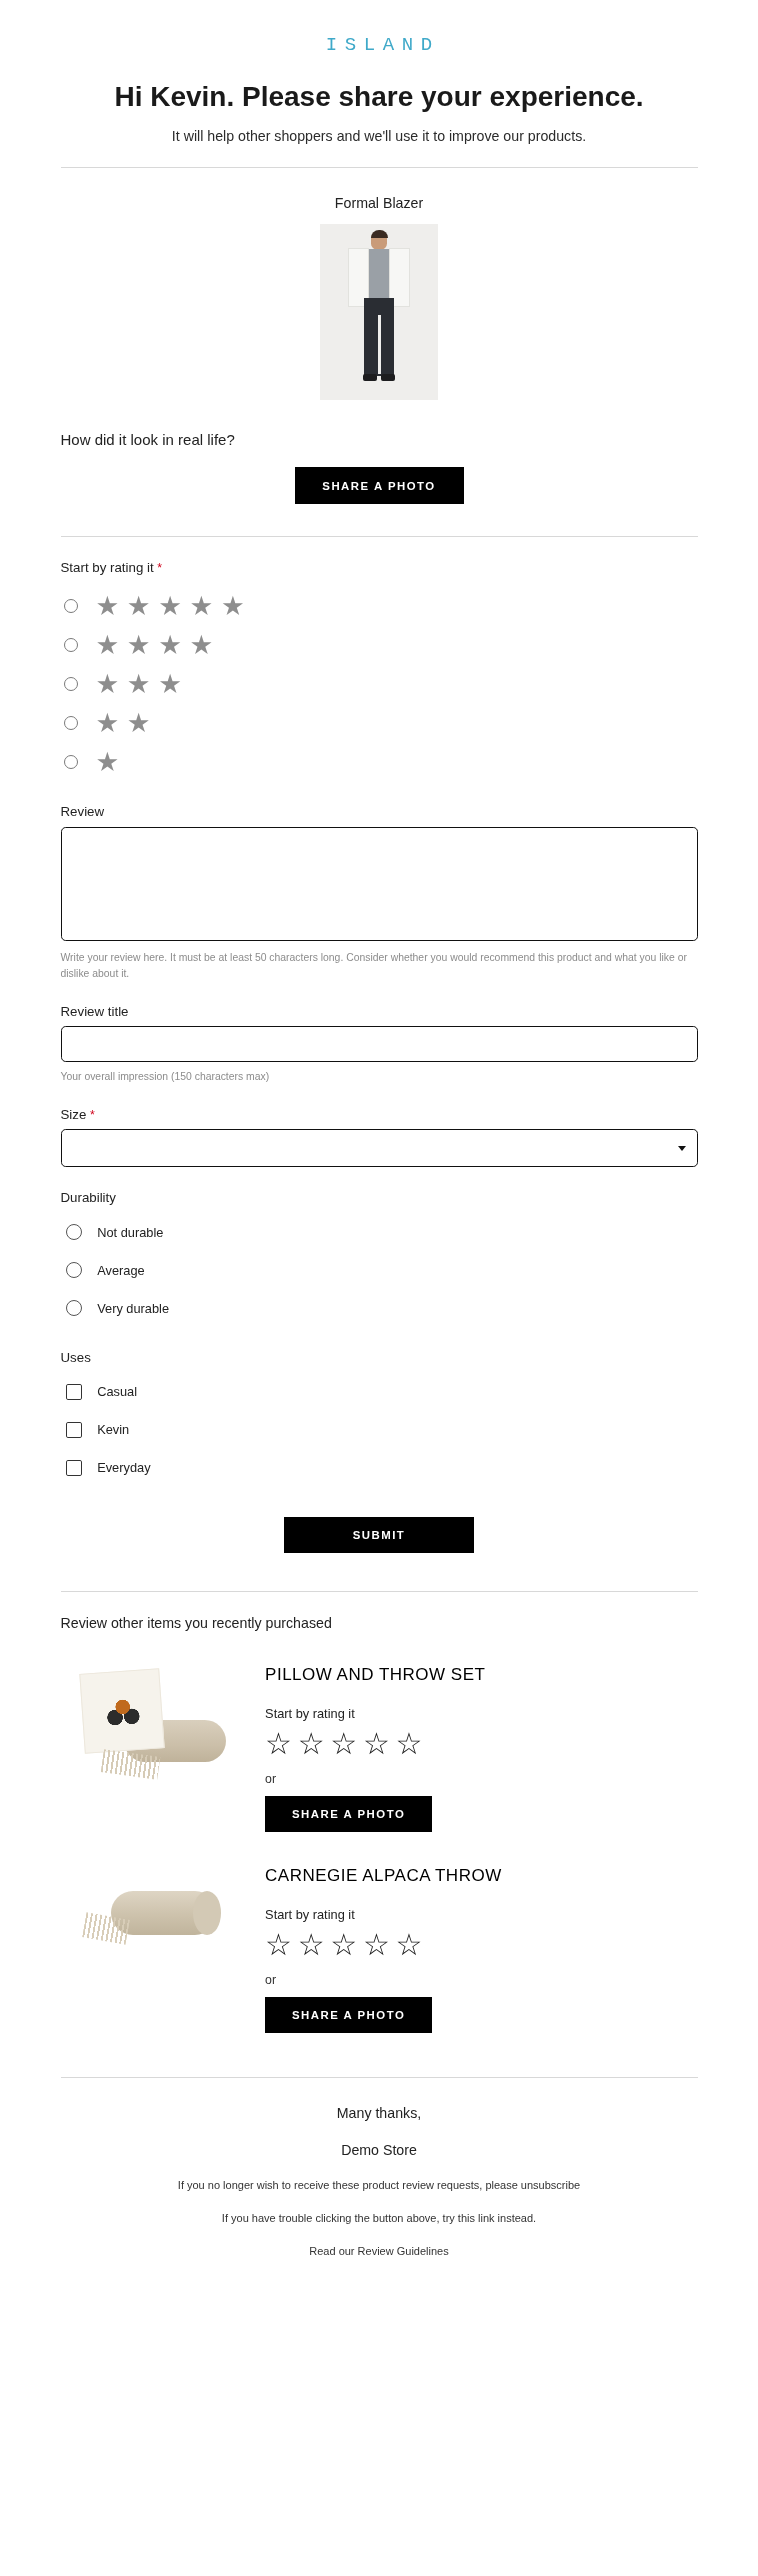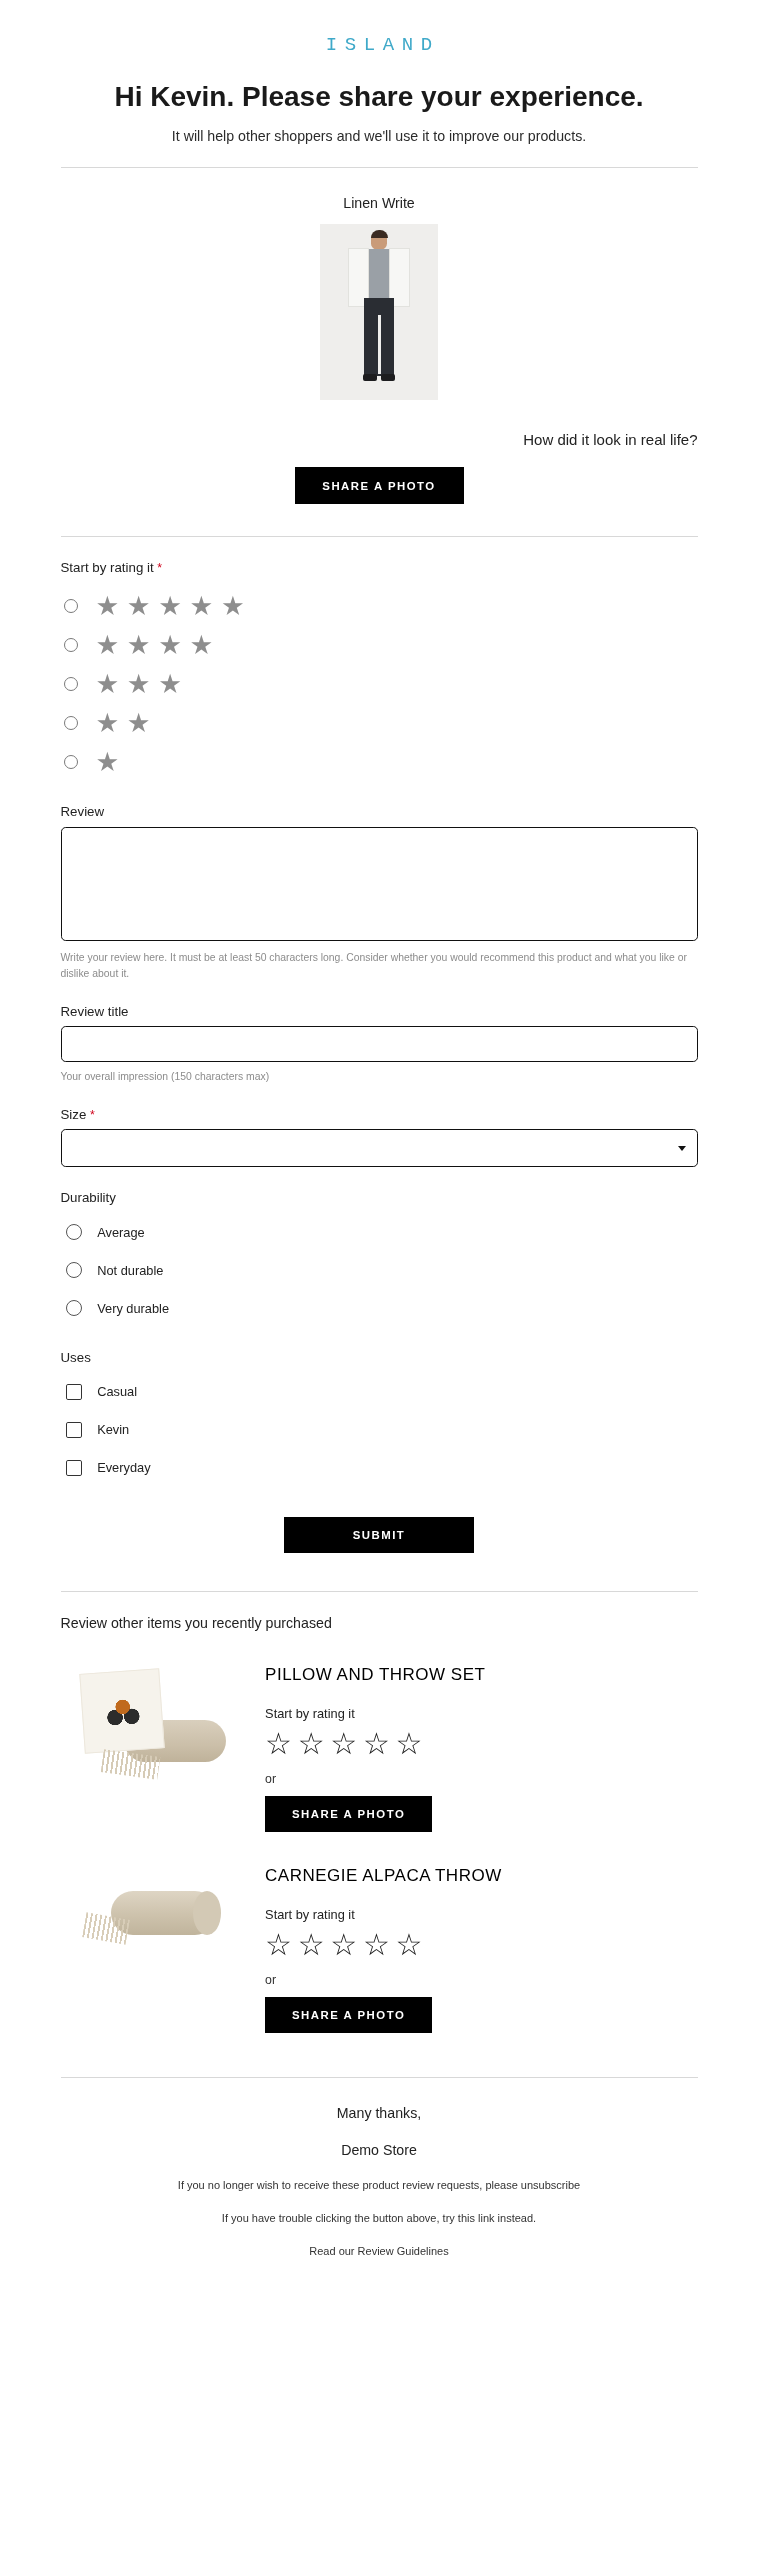--- a/index.html
+++ b/index.html
@@ -97,21 +97,21 @@
   .pp-hair { position:absolute; left:50%; top:5.7px; width:17px; height:8.5px; margin-left:-8.5px; background:#3a2a21; border-radius:8.5px 8.5px 0 0; }
   .pp-torso { position:absolute; left:50%; top:25.6px; width:38px; height:49px; margin-left:-19px; background:#9aa0a6; }
   .pp-jacket-l { position:absolute; left:50%; top:24px; width:21px; height:59px; margin-left:-31px; background:#f7f7f5; border:0.9px solid #e2e2de; }
   .pp-jacket-r { position:absolute; left:50%; top:24px; width:21px; height:59px; margin-left:10.4px; background:#f7f7f5; border:0.9px solid #e2e2de; }
   .pp-legs { position:absolute; left:50%; top:74px; width:30px; height:78px; margin-left:-15px; background:#2a2d33; }
   .pp-leggap { position:absolute; left:50%; top:91px; width:2.8px; height:59px; margin-left:-0.9px; background:#efeeec; }
   .pp-shoe-l { position:absolute; left:50%; top:150px; width:14.2px; height:7.6px; margin-left:-16px; background:#1d1d1f; border-radius:1.9px; }
   .pp-shoe-r { position:absolute; left:50%; top:150px; width:14.2px; height:7.6px; margin-left:1.9px; background:#1d1d1f; border-radius:1.9px; }
 
   .howdid {
-    text-align: right;
+    text-align: left;
     font-size: 15px;
     color: #222;
     margin-top: 28.4px;
   }
   .btn-dark {
     display: block;
     background: #000000;
     color: #ffffff;
     font-size: 11.4px;
     font-weight: bold;
@@ -399,21 +399,21 @@
 
     <div class="logo-wrap">
       <span class="logo-island">ISLAND</span>
     </div>
 
     <div class="greeting">Hi Kevin. Please share your experience.</div>
     <div class="subgreeting">It will help other shoppers and we'll use it to improve our products.</div>
 
     <hr class="rule">
 
-    <div class="product-name">Linen Write</div>
+    <div class="product-name">Formal Blazer</div>
     <div class="product-image-wrap">
       <div class="product-photo">
         <div class="pp-bg"></div>
         <div class="pp-head"></div>
         <div class="pp-hair"></div>
         <div class="pp-torso"></div>
         <div class="pp-jacket-l"></div>
         <div class="pp-jacket-r"></div>
         <div class="pp-legs"></div>
         <div class="pp-leggap"></div>
@@ -491,25 +491,25 @@
       </div>
       <div class="select-wrap">
         <select class="select-input"><option value=""></option><option value="XS">XS</option><option value="S">S</option><option value="M">M</option><option value="L">L</option><option value="XL">XL</option></select>
         <span class="select-arrow"></span>
       </div>
 
       <div class="field-label">Durability</div>
       <div>
         <div class="opt-row">
           <span class="opt-radio"></span>
-          <span class="opt-text">Average</span>
+          <span class="opt-text">Not durable</span>
         </div>
         <div class="opt-row">
           <span class="opt-radio"></span>
-          <span class="opt-text">Not durable</span>
+          <span class="opt-text">Average</span>
         </div>
         <div class="opt-row">
           <span class="opt-radio"></span>
           <span class="opt-text">Very durable</span>
         </div>
       </div>
 
       <div class="field-label">Uses</div>
       <div>
         <div class="opt-row">

